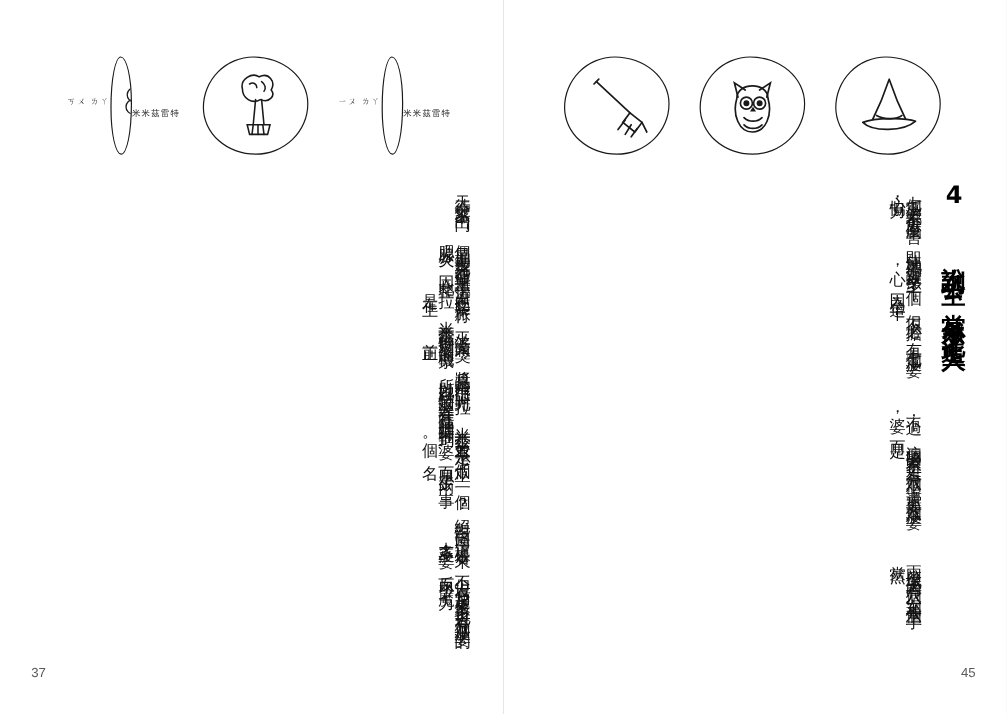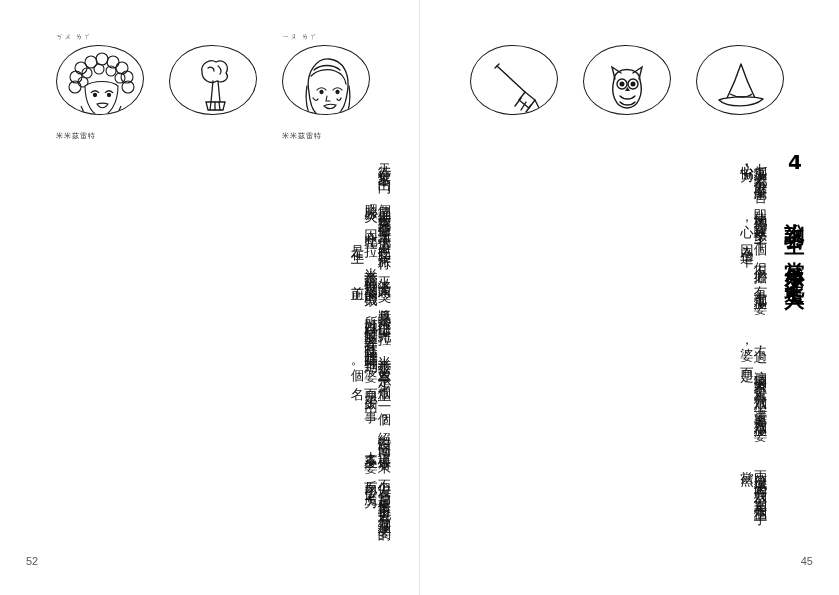--- a/index.html
+++ b/index.html
@@ -49,21 +49,22 @@
     justify-content: space-between;
   }
   .illus-row-left  { left: 56px; width: 320px; }
   .illus-row-right { left: 470px; width: 320px; }
 
   .illus {
     position: relative;
     width: 94px;
     height: 108px;
     display: flex;
-    flex-direction: column;
+    flex-direction: row;
+    align-items: center;
   }
   .bubble {
     position: relative;
     width: 86px;
     height: 80px;
     border: 1.6px solid #1a1a1a;
     border-radius: 48% 52% 50% 50% / 52% 48% 52% 48%;
     background: #fff;
     overflow: hidden;
   }
@@ -302,15 +303,15 @@
       <div class="vcol">這樣看來，不但沒有太多巫婆，反而少了</div>
       <div class="vcol">一個？絕對沒這回事。</div>
       <div class="vcol">並不是少了一個巫婆，而是少了兩個。名</div>
       <div class="vcol">叫尤拉‧米米茲雷特的巫婆在社區抽獎時抽到</div>
       <div class="vcol">頭獎，獎品是飛往巴黎的機票，所以她目前正</div>
       <div class="vcol">在巴黎旅行；巫婆犬拉‧米米茲雷特則是在上</div>
       <div class="vcol">個星期被克羅迪亞斯王子傳染腮腺炎，因此整</div>
       <div class="vcol">天待在家不出門。</div>
     </div>
 
-    <div class="folio folio-left">52</div>
+    <div class="folio folio-left">37</div>
   </div>
 </div>
 
 </body></html>

